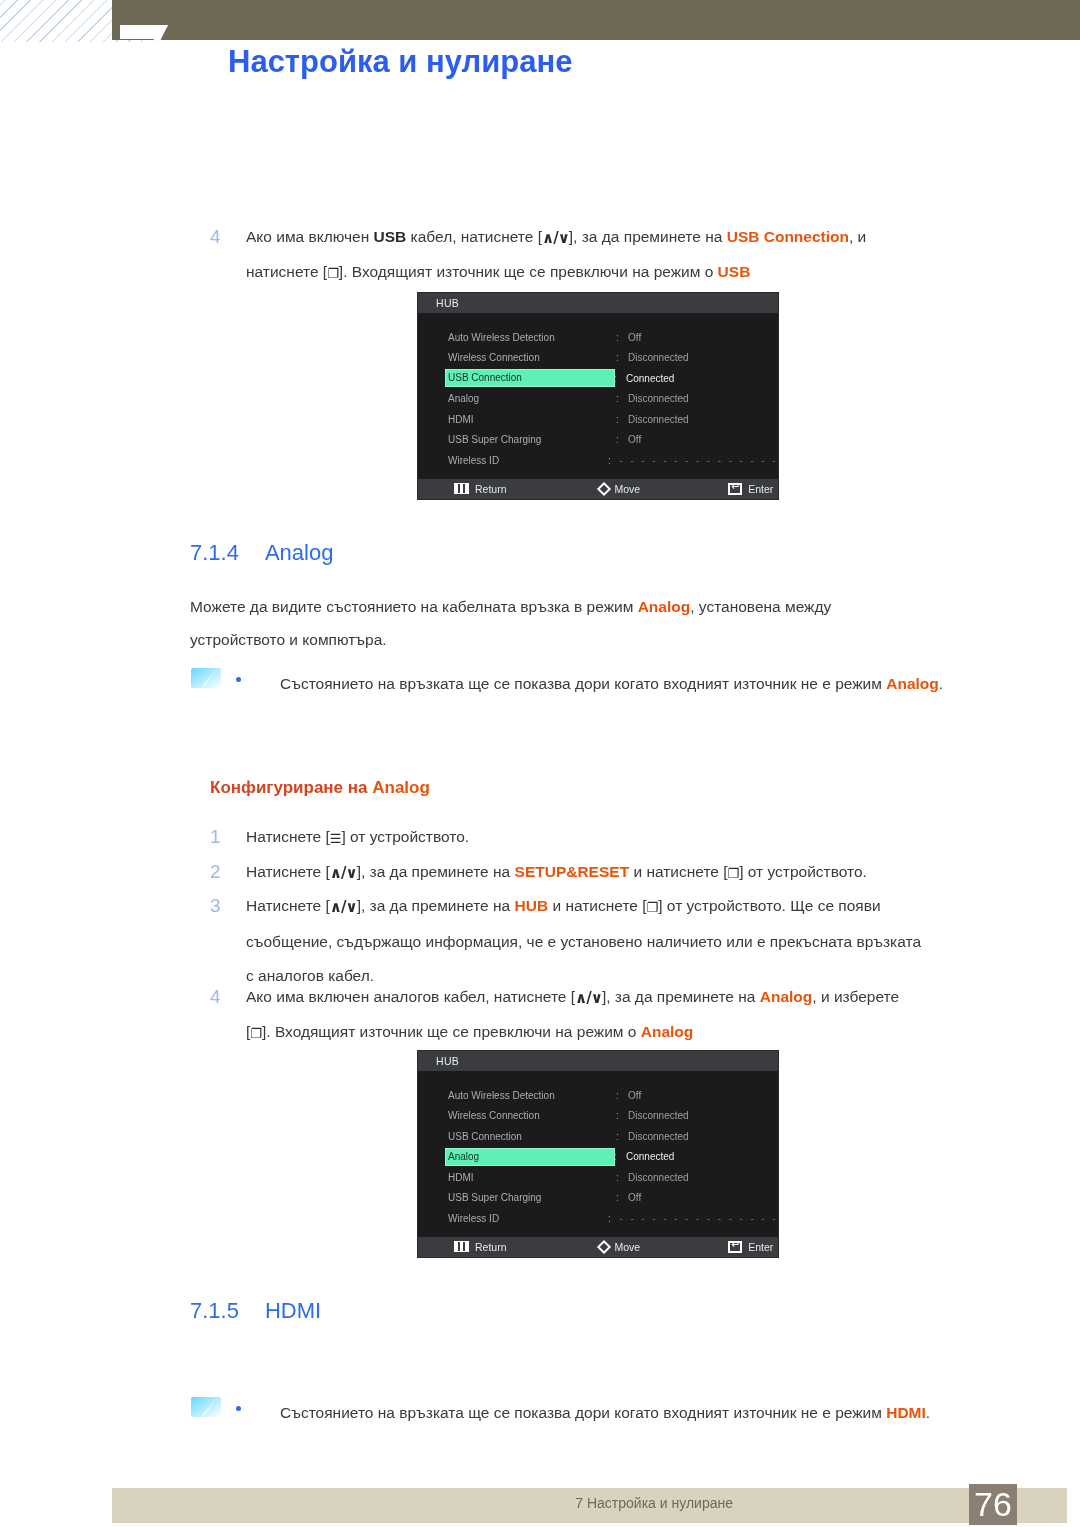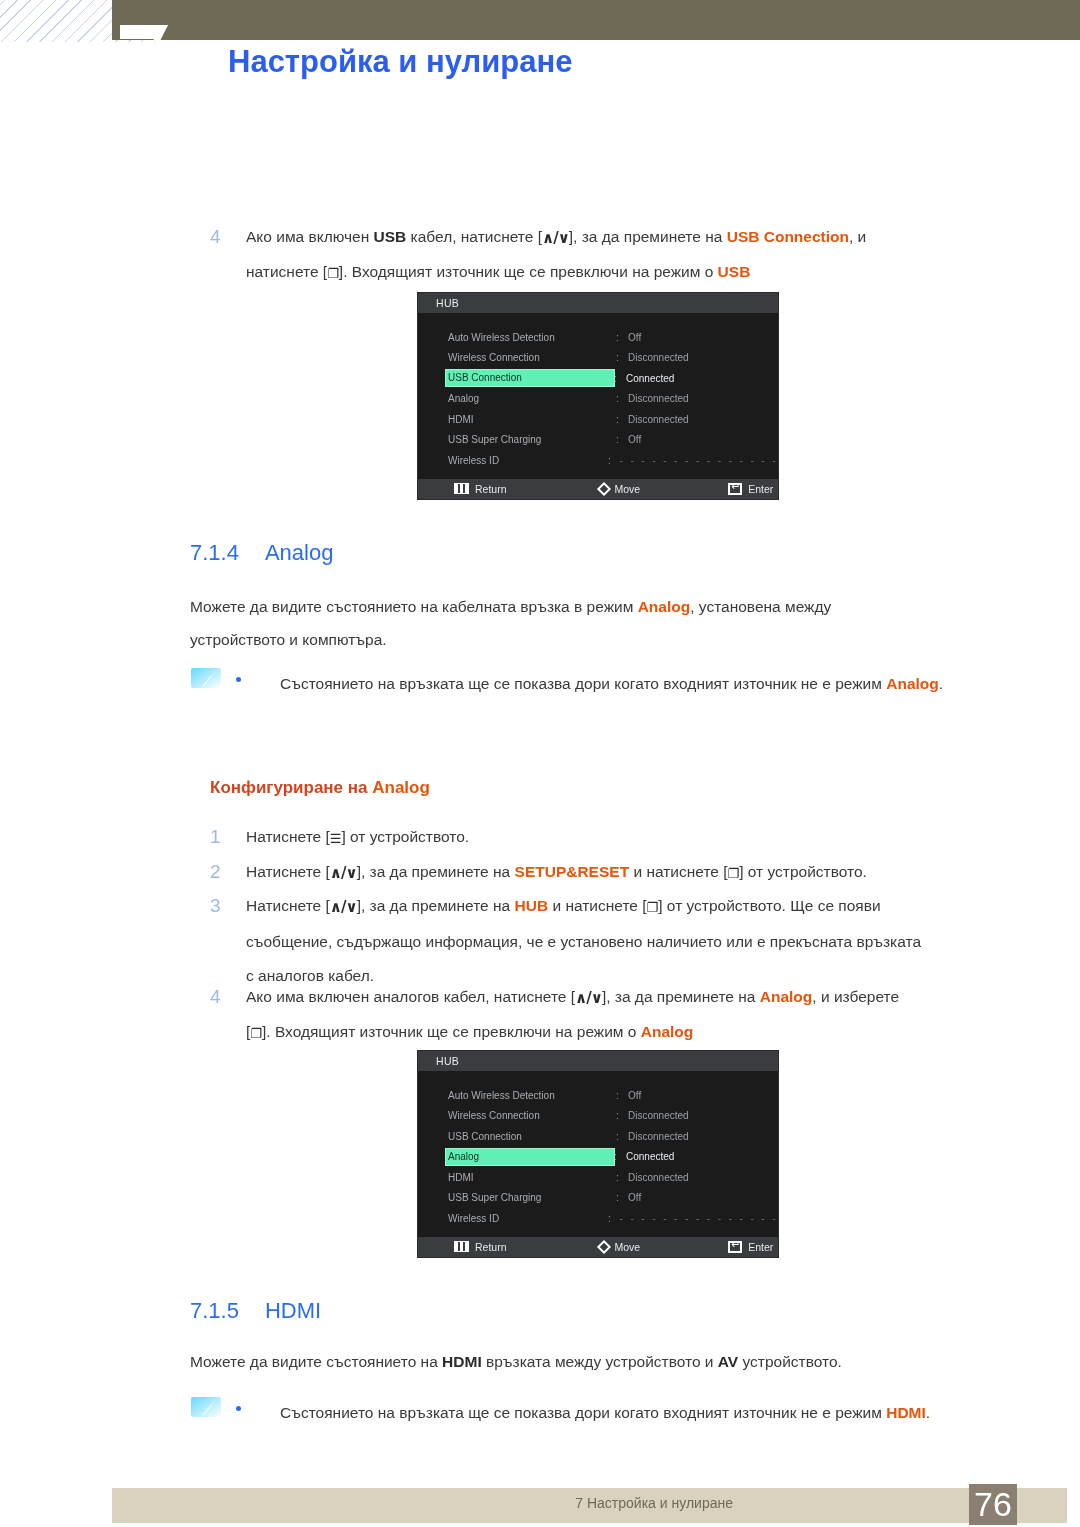--- a/index.html
+++ b/index.html
@@ -361,23 +361,20 @@
         <span class="g-enter"></span>
         <span>Enter</span>
       </span>
     </div>
   </div>
 
   <div class="sec-head" style="top:1298px;">
     <span class="num">7.1.5</span><span class="ttl">HDMI</span>
   </div>
 
-  <div class="para" style="top:1345px;">
-    <span>Можете да видите състоянието на </span><span class="bold-dark">HDMI</span><span> връзката между устройството и </span><span class="bold-dark">AV</span><span> устройството.</span>
-  </div>
 
   <svg class="note-icon" style="left:190px; top:1395px;" viewBox="0 0 34 24">
     <defs>
       <linearGradient id="ng2" x1="0" y1="0" x2="1" y2="1">
         <stop offset="0%" stop-color="#63d8ff"></stop>
         <stop offset="100%" stop-color="#ffffff"></stop>
       </linearGradient>
     </defs>
     <rect x="1" y="2" width="30" height="20" rx="2" fill="url(#ng2)"></rect>
     <path d="M27 3 L14 18 L12 21 L15 19 Z" fill="#ffffff" opacity="0.95"></path>

